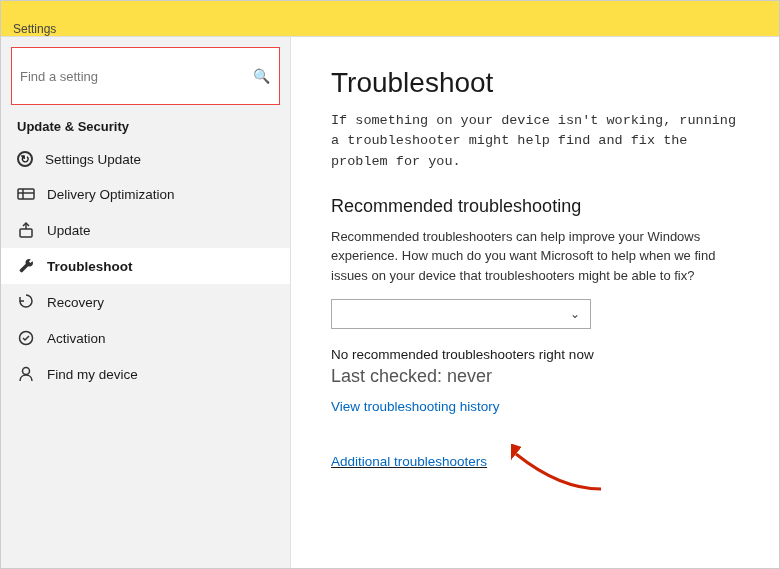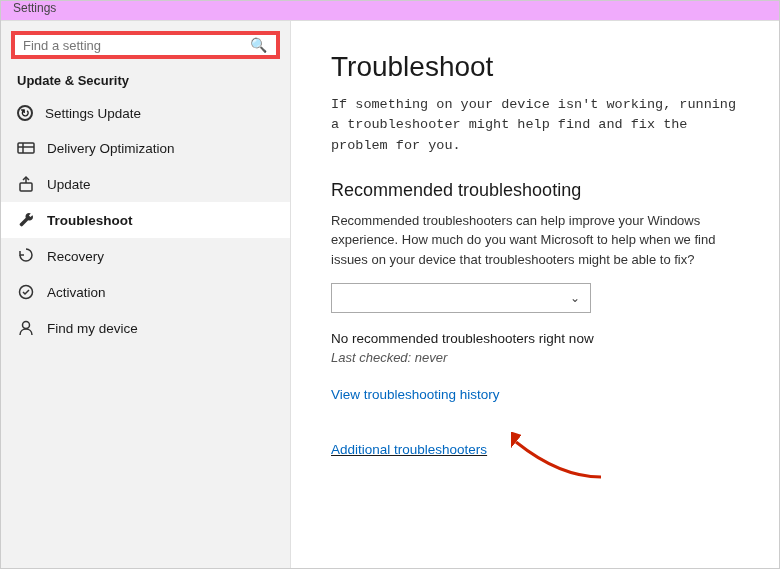--- a/index.html
+++ b/index.html
@@ -9,24 +9,24 @@
       color: #1a1a1a;
       font-size: 14px;
       width: 780px;
       height: 569px;
       overflow: hidden;
       display: flex;
       flex-direction: column;
       border: 1px solid #ccc;
     }
     .title-bar {
-      height: 20px;
-      background: #f0abfc;
-      display: flex;
-      align-items: flex-start;
+      height: 36px;
+      background: #fde047;
+      display: flex;
+      align-items: flex-end;
       padding: 0 12px;
       font-size: 12px;
       color: #444;
       border-bottom: 1px solid #ddd;
     }
     .main-container {
       display: flex;
       flex: 1;
       overflow: hidden;
     }
@@ -37,23 +37,23 @@
       background: #f2f2f2;
       display: flex;
       flex-direction: column;
       padding-bottom: 10px;
       border-right: 1px solid #e0e0e0;
     }
     .sidebar-search {
       margin: 10px 10px 10px 10px;
       display: flex;
       align-items: center;
-      border: 4px solid #ef4444;
-      background: #fff;
-      padding: 2px 8px;
+      border: 1px solid #ef4444;
+      background: #fff;
+      padding: 20px 8px;
     }
     .sidebar-search input {
       border: none;
       outline: none;
       flex: 1;
       font-size: 13px;
       background: transparent;
       color: #333;
     }
     .sidebar-search .search-icon {
@@ -144,24 +144,23 @@
     .dropdown-control .chevron {
       font-size: 12px;
       color: #444;
     }
     .status-text {
       font-size: 13.5px;
       color: #1a1a1a;
       margin-bottom: 4px;
     }
     .last-checked {
-      font-size: 13px;
+      font-size: 18px;
       color: #555;
-      margin-bottom: 22px;
-      font-style: italic;
+      margin-bottom: 12px;
     }
     .link-text {
       font-size: 13.5px;
       color: #0067c0;
       text-decoration: none;
       display: block;
       margin-bottom: 36px;
       cursor: pointer;
     }
     .arrow-container {

